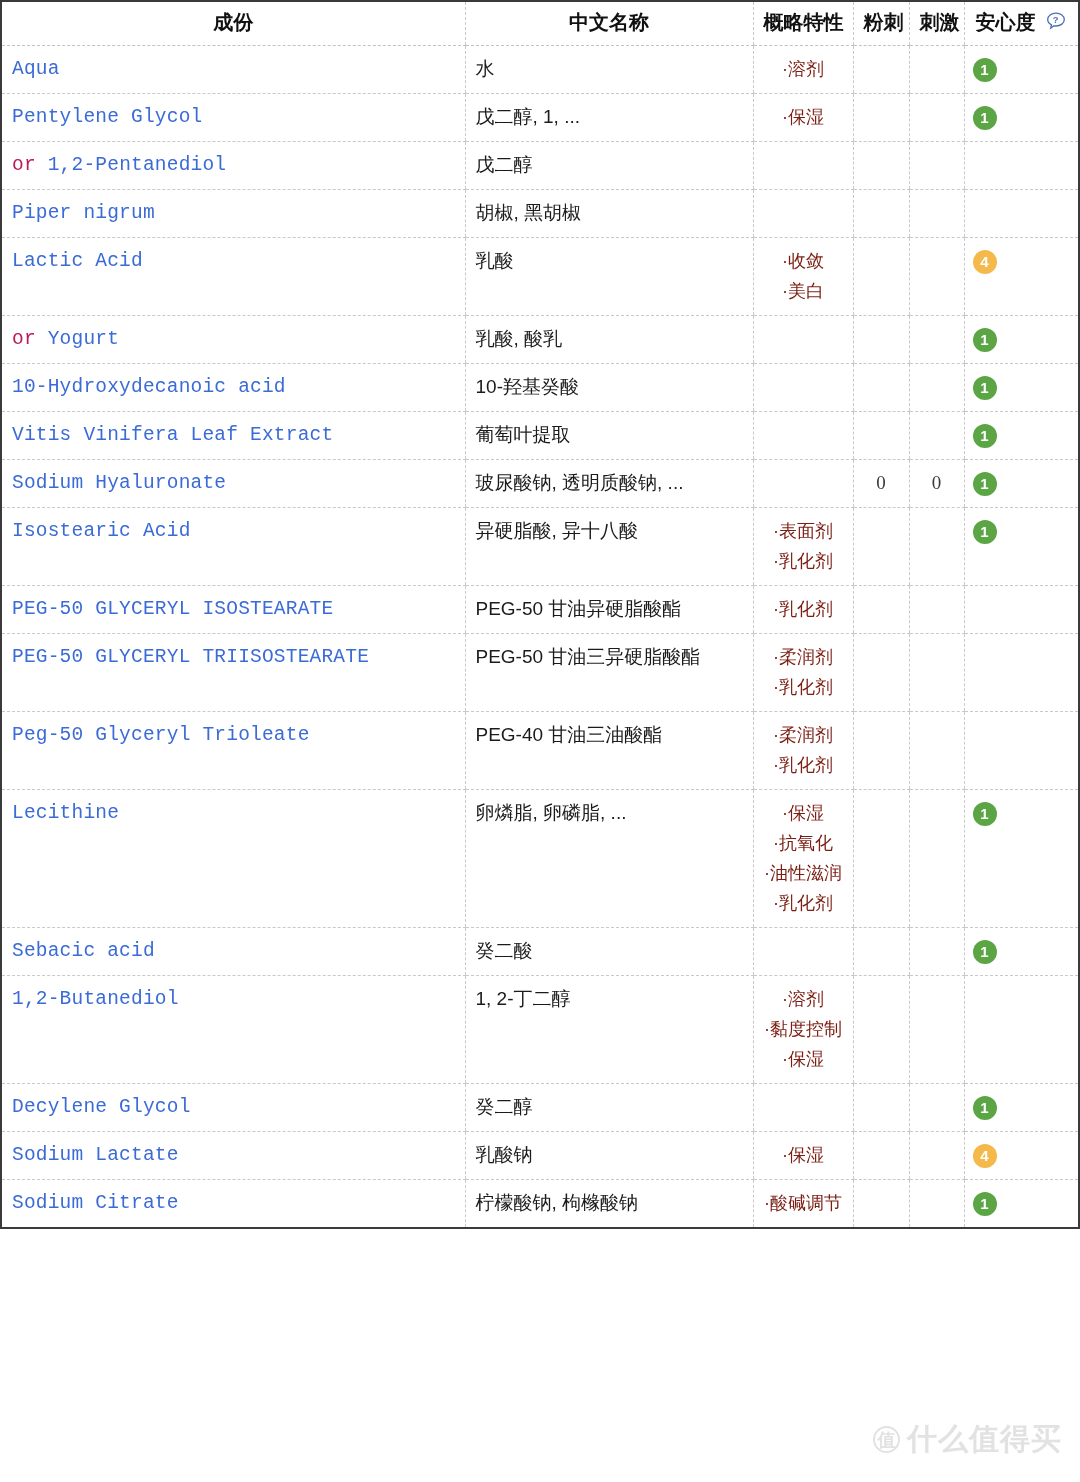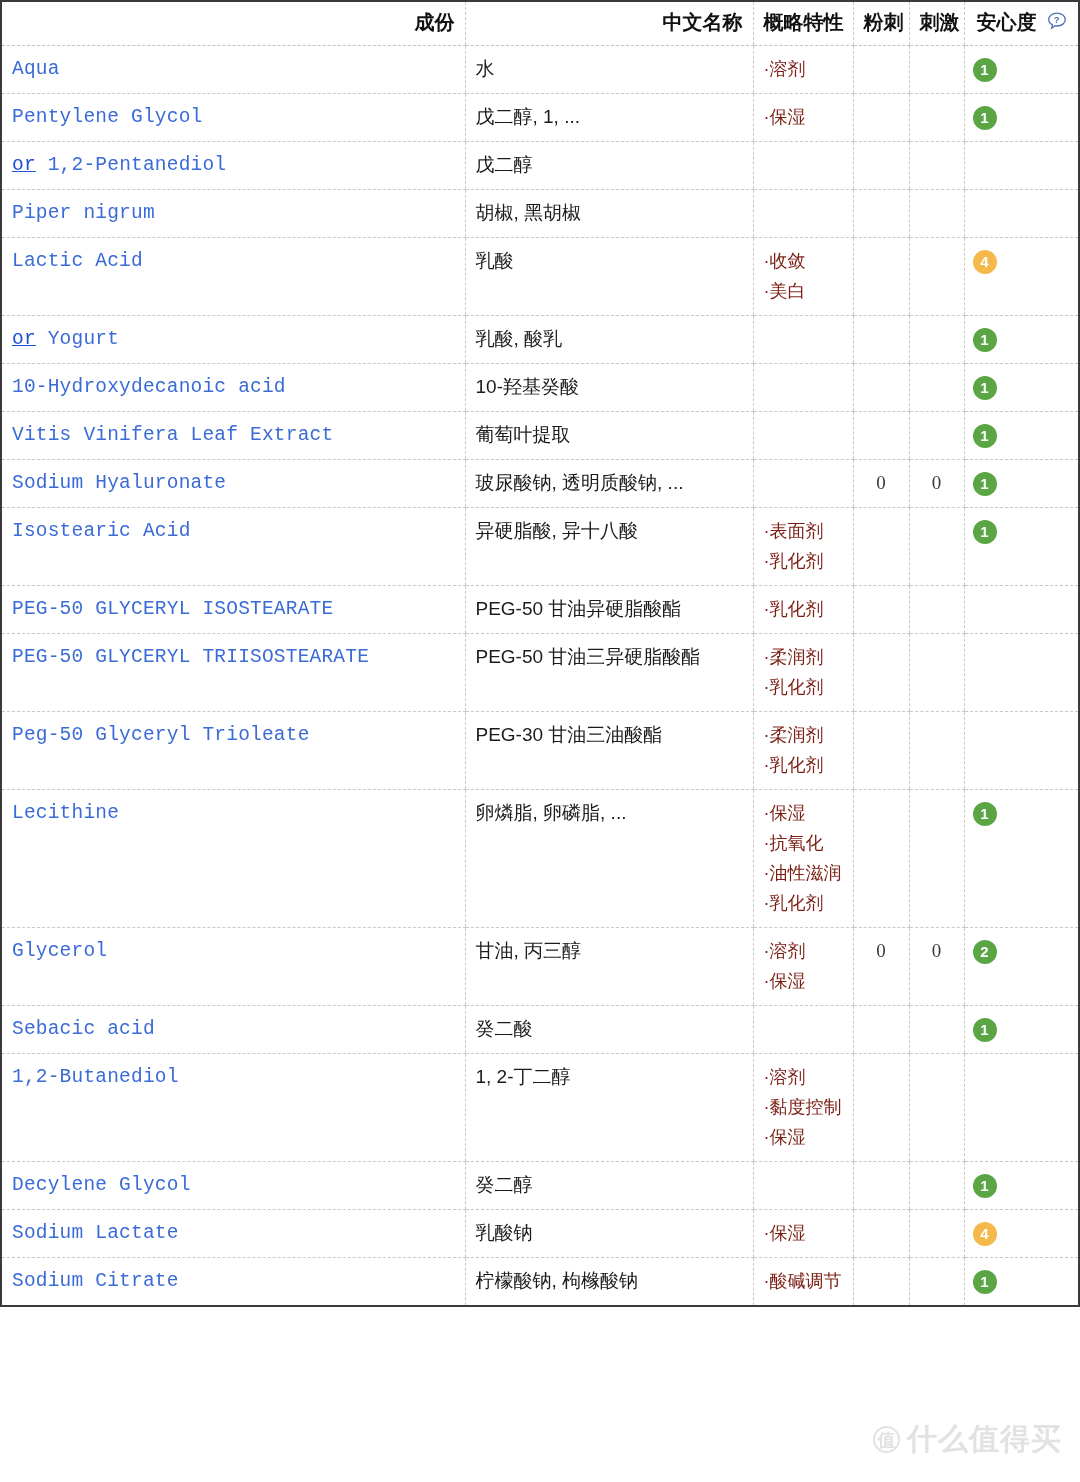--- a/index.html
+++ b/index.html
@@ -28,21 +28,21 @@
   }
 
   col.c-name { width: 464px; }
   col.c-cn   { width: 288px; }
   col.c-prop { width: 100px; }
   col.c-acne { width: 56px; }
   col.c-irr  { width: 55px; }
   col.c-safe { width: 115px; }
 
   thead th {
-    text-align: right;
+    text-align: center;
     font-size: 20px;
     font-weight: bold;
     color: #111;
     padding: 7px 10px 9px 10px;
     vertical-align: middle;
     white-space: nowrap;
     border-bottom: 1px dashed #c2c2c2;
     font-family: "Liberation Sans", "DejaVu Sans", sans-serif;
   }
   thead th.sep { border-left: 1px dashed #c9c9c9; }
@@ -60,33 +60,32 @@
 
   td.name {
     font-family: "Liberation Mono", "DejaVu Sans Mono", monospace;
     color: #3b6bd6;
     font-size: 19.5px;
     letter-spacing: 0.2px;
     white-space: nowrap;
     overflow: hidden;
   }
   td.name .or {
-    color: #1d4ed8;
-    text-decoration: underline;
+    color: #be185d;
   }
   td.cn {
     color: #1b1b1b;
     font-size: 19px;
   }
   td.prop {
     color: #7a1d12;
     font-size: 18px;
     white-space: nowrap;
   }
-  td.prop .pline { display: block; line-height: 30px; }
+  td.prop .pline { display: block; line-height: 30px; text-align: center; }
   td.num {
     color: #3c3c3c;
     font-size: 19px;
     text-align: center;
     font-family: "Liberation Serif", "DejaVu Serif", serif;
   }
   td.safe { padding-left: 8px; }
 
   .badge {
     display: inline-block;
@@ -286,52 +285,41 @@
           <td class="prop sep">
             <span class="pline">·柔润剂</span>
             <span class="pline">·乳化剂</span>
           </td>
           <td class="num sep"></td>
           <td class="num sep"></td>
           <td class="safe sep"></td>
         </tr>
         <tr>
           <td class="name"><span>Peg-50 Glyceryl Trioleate</span></td>
-          <td class="cn sep">PEG-30 甘油三油酸酯</td>
+          <td class="cn sep">PEG-40 甘油三油酸酯</td>
           <td class="prop sep">
             <span class="pline">·柔润剂</span>
             <span class="pline">·乳化剂</span>
           </td>
           <td class="num sep"></td>
           <td class="num sep"></td>
           <td class="safe sep"></td>
         </tr>
         <tr>
           <td class="name"><span>Lecithine</span></td>
           <td class="cn sep">卵燐脂, 卵磷脂, ...</td>
           <td class="prop sep">
             <span class="pline">·保湿</span>
             <span class="pline">·抗氧化</span>
             <span class="pline">·油性滋润</span>
             <span class="pline">·乳化剂</span>
           </td>
           <td class="num sep"></td>
           <td class="num sep"></td>
           <td class="safe sep"><span class="badge g">1</span></td>
-        </tr>
-        <tr>
-          <td class="name"><span>Glycerol</span></td>
-          <td class="cn sep">甘油, 丙三醇</td>
-          <td class="prop sep">
-            <span class="pline">·溶剂</span>
-            <span class="pline">·保湿</span>
-          </td>
-          <td class="num sep">0</td>
-          <td class="num sep">0</td>
-          <td class="safe sep"><span class="badge g">2</span></td>
         </tr>
         <tr>
           <td class="name"><span>Sebacic acid</span></td>
           <td class="cn sep">癸二酸</td>
           <td class="prop sep"></td>
           <td class="num sep"></td>
           <td class="num sep"></td>
           <td class="safe sep"><span class="badge g">1</span></td>
         </tr>
         <tr>

